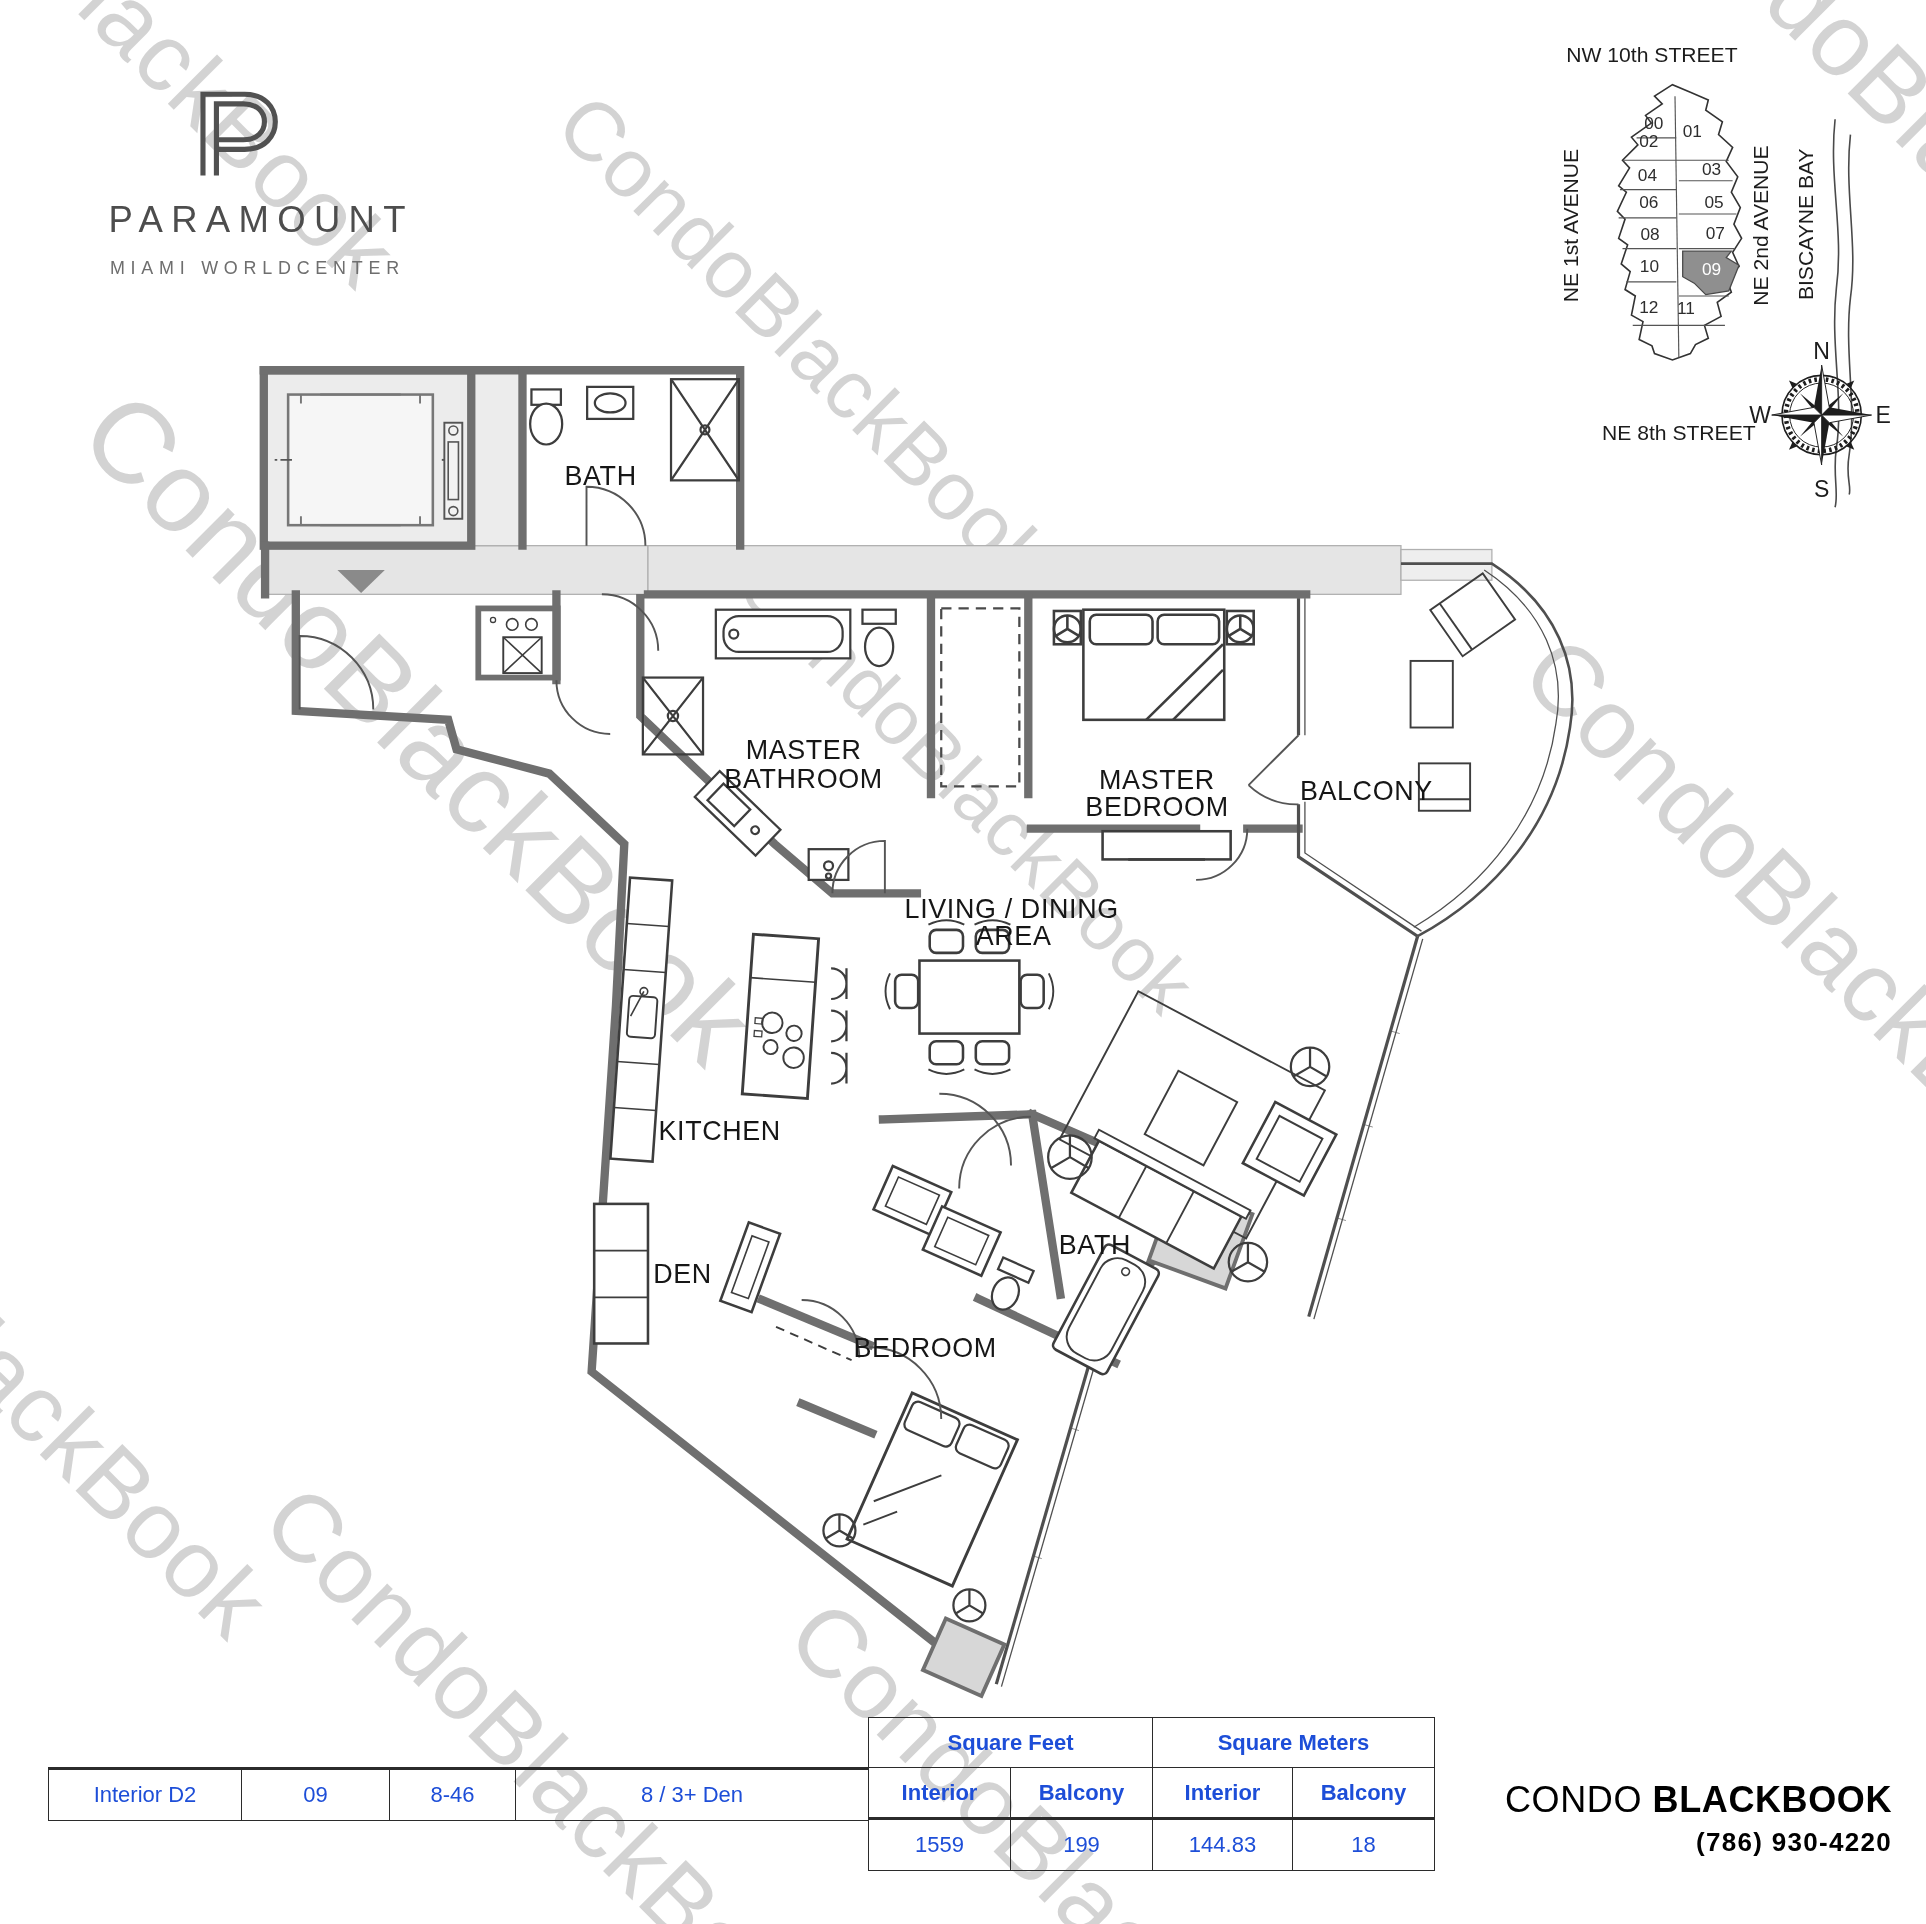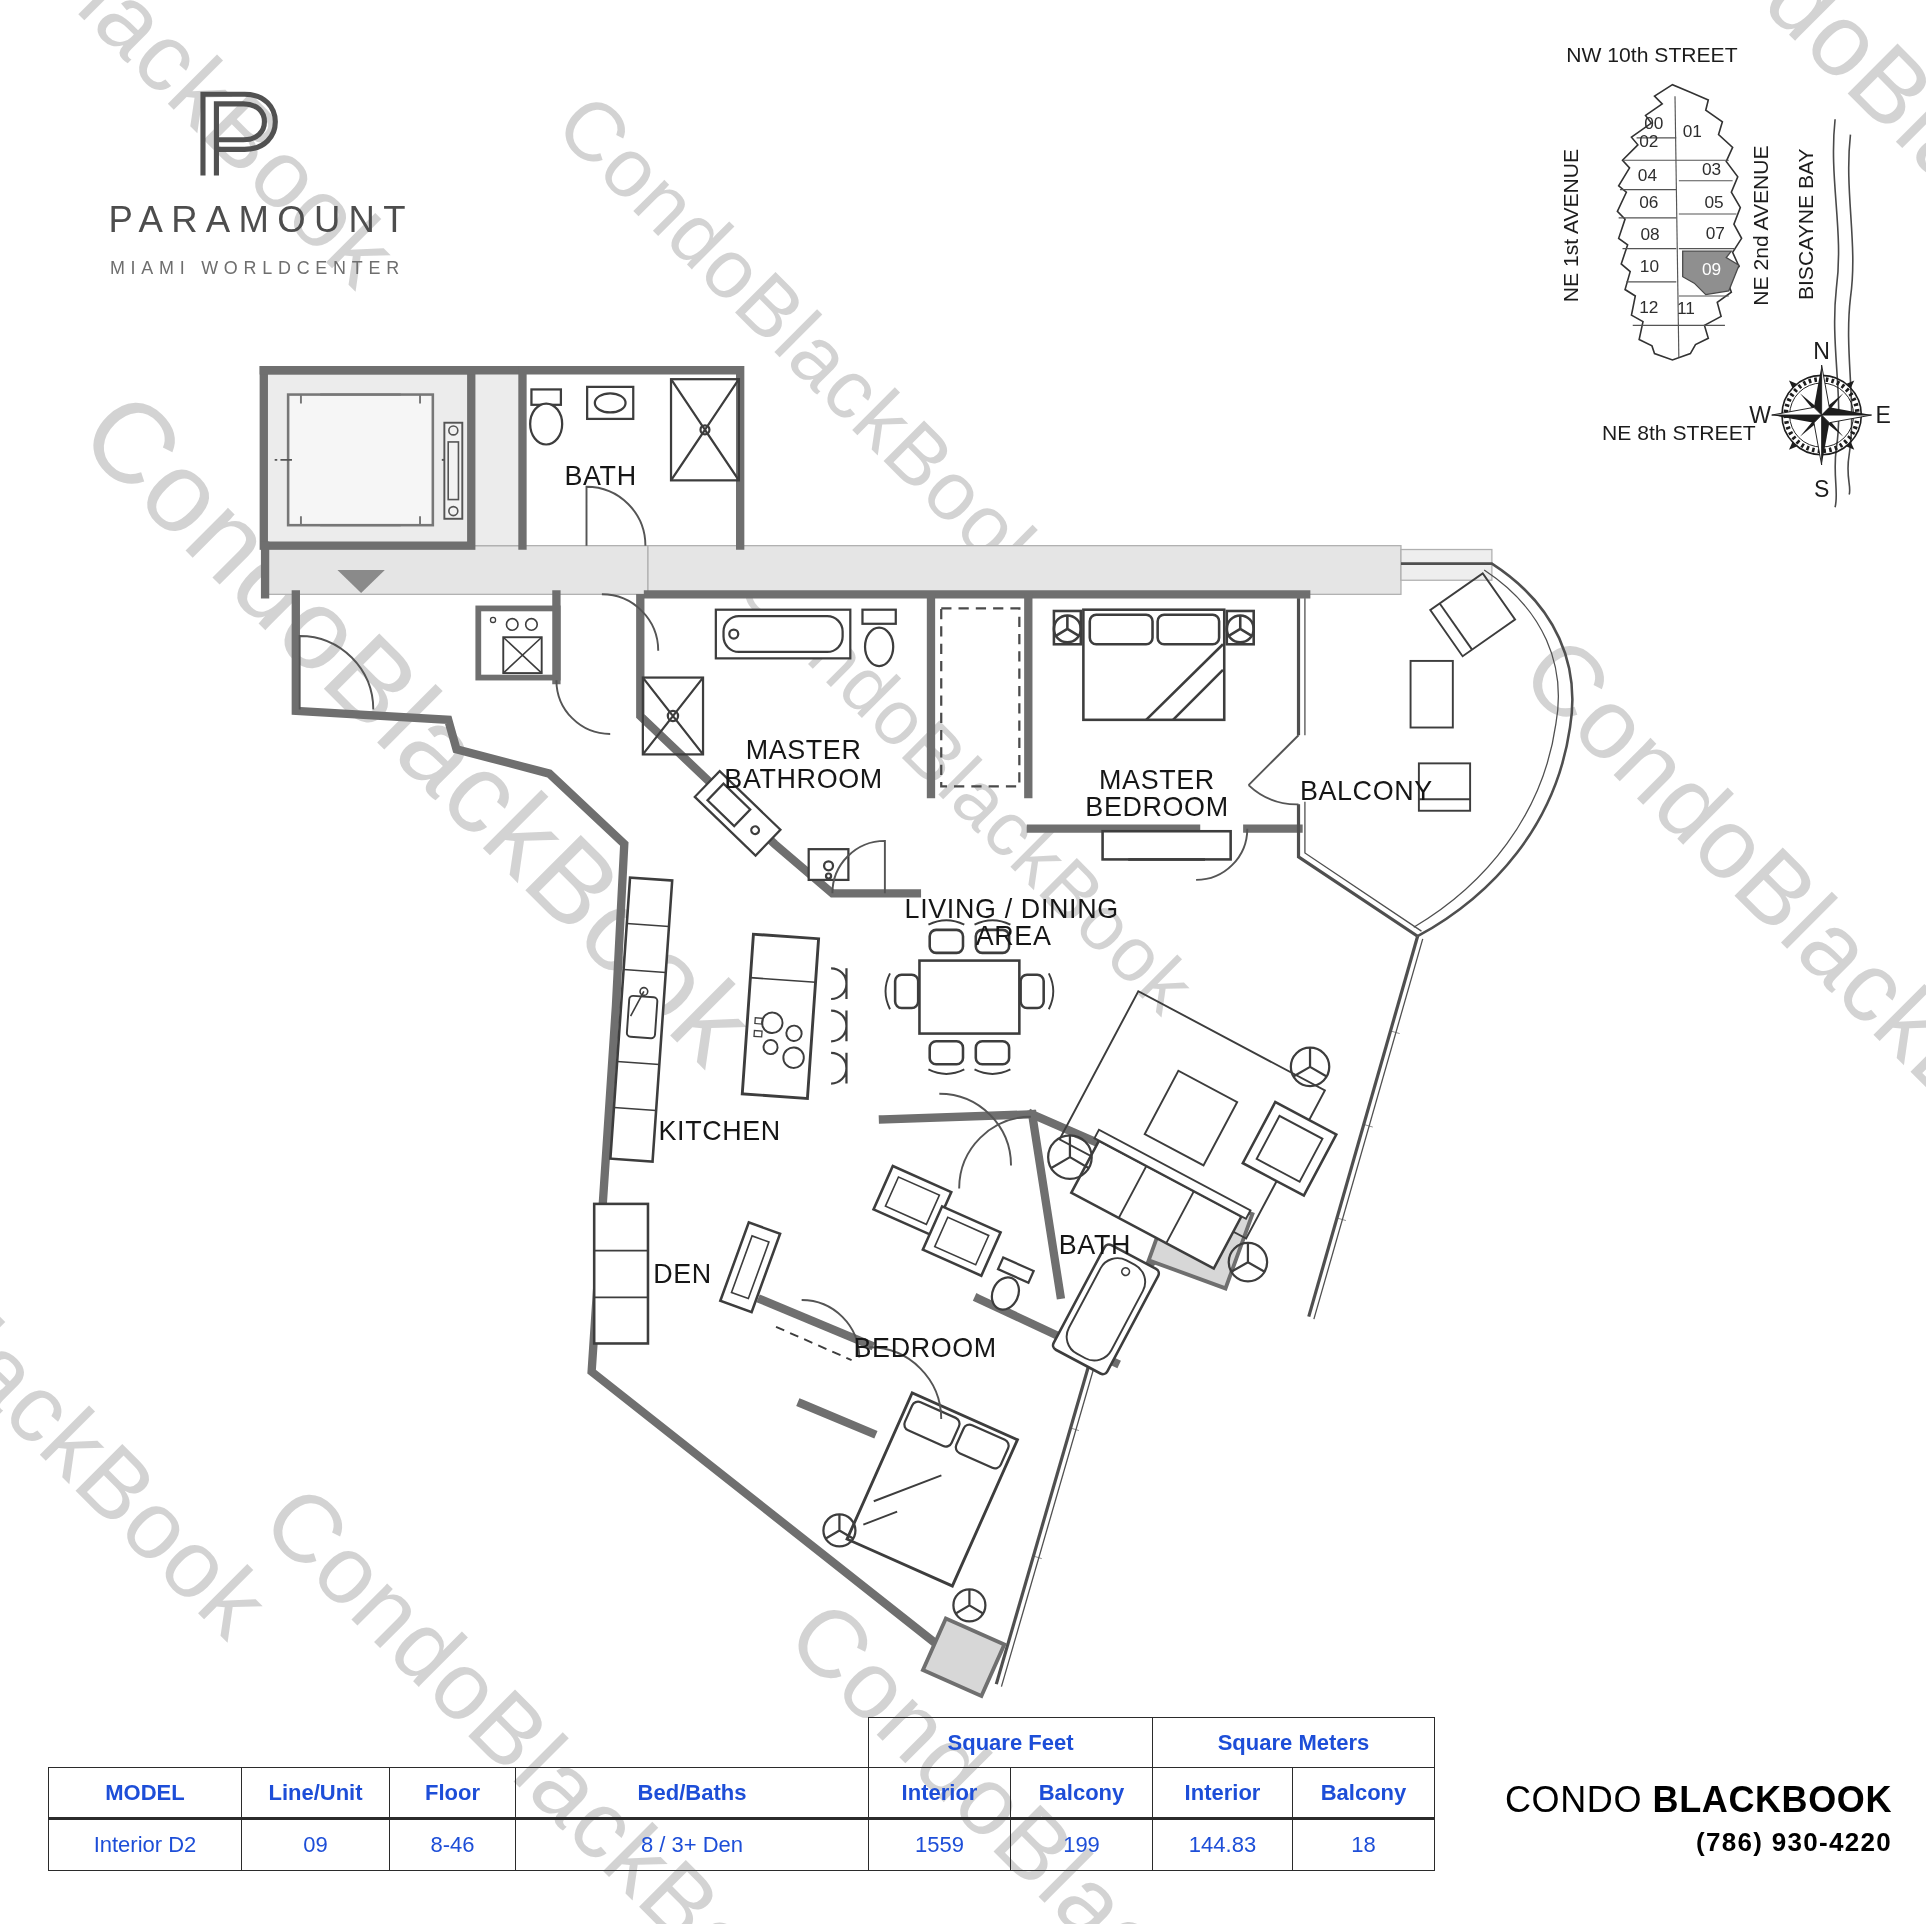--- a/index.html
+++ b/index.html
@@ -410,26 +410,20 @@
 
 
 <table class="spec" style="left:48px;top:1767px;width:820px;">
   <colgroup>
         <col style="width:193px">
         <col style="width:148px">
         <col style="width:126px">
         <col style="width:353px">
       </colgroup>
   <tbody>
-        <tr style="height:51px">
-    <th>MODEL</th>
-    <th>Line/Unit</th>
-    <th>Floor</th>
-    <th>Bed/Baths</th>
-  </tr>
   <tr class="data" style="height:52px">
     <td>Interior D2</td>
     <td>09</td>
     <td>8-46</td>
     <td>8 / 3+ Den</td>
   </tr>
 </tbody>
     </table>
 
 <table class="spec" style="left:868px;top:1717px;width:566px;">

